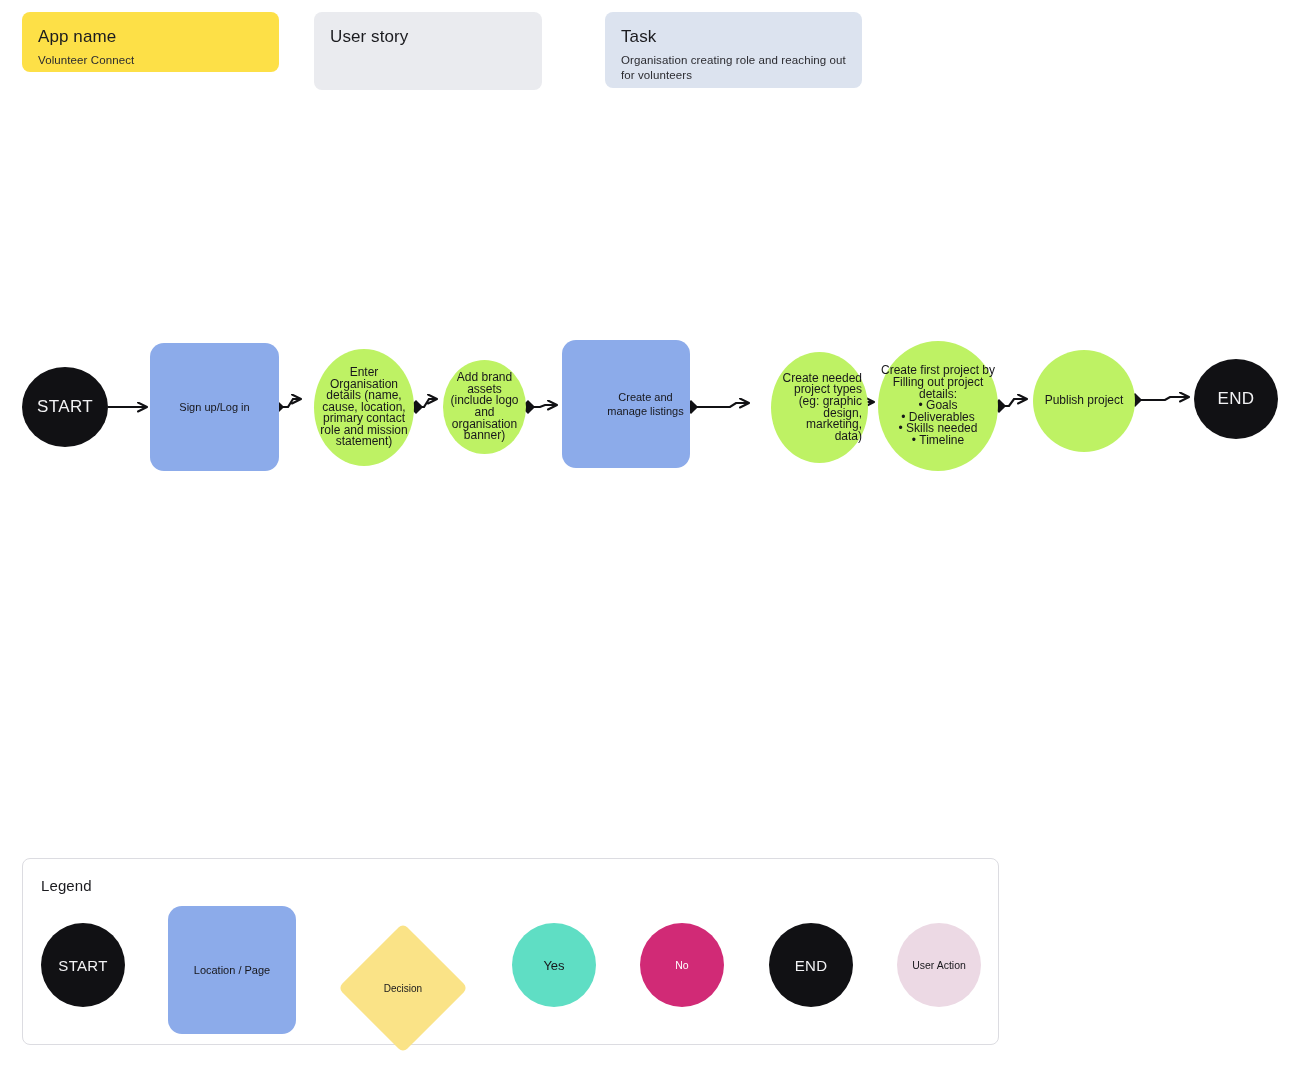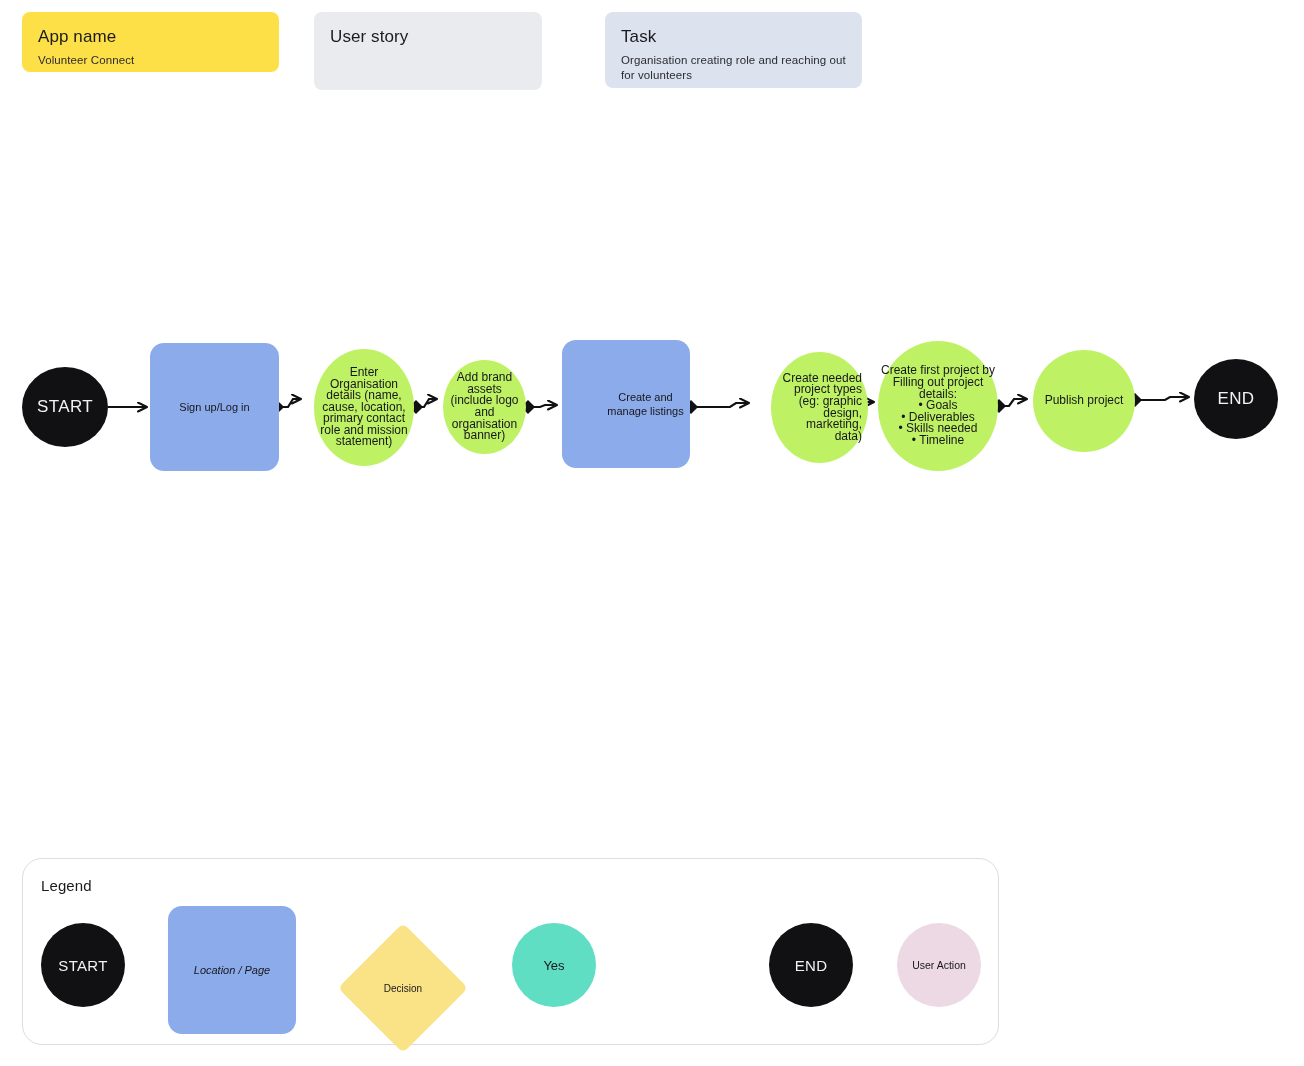--- a/index.html
+++ b/index.html
@@ -109,21 +109,21 @@
   }
 
   
   #legend {
     position: absolute;
     left: 22px;
     top: 858px;
     width: 977px;
     height: 187px;
     border: 1px solid #dcdce1;
-    border-radius: 20px;
+    border-radius: 8px;
     background: #ffffff;
     box-sizing: border-box;
   }
   #legend-title {
     position: absolute;
     left: 18px;
     top: 18px;
     font-size: 15px;
     color: #1b1b1f;
     letter-spacing: .1px;
@@ -146,21 +146,20 @@
   .lg-start {
     left: 18px;  top: 22px; width: 84px; height: 84px;
     background: #111114; border-radius: 50%;
     color: #f2f2f4; font-size: 15px; letter-spacing: .3px;
   }
   .lg-page {
     left: 145px; top: 40px; width: 128px; height: 128px;
     background: #8cabea; border-radius: 14px;
     color: #17171b; font-size: 11px;
     margin-top: -35px;
-    font-style: italic;
   }
   .lg-decision-wrap {
     left: 315px; top: 22px; width: 130px; height: 130px;
   }
   .lg-decision {
     width: 92px; height: 92px;
     background: #fae387;
     transform: rotate(45deg);
     border-radius: 6px;
     position: absolute;
@@ -317,20 +316,23 @@
 
     <div class="legend-item lg-decision-wrap">
       <div class="lg-decision"></div>
       <div class="lg-decision-text">Decision</div>
     </div>
 
     <div class="legend-item lg-yes">
       <span>Yes</span>
     </div>
 
+    <div class="legend-item lg-no">
+      <span>No</span>
+    </div>
 
     <div class="legend-item lg-end">
       <span>END</span>
     </div>
 
     <div class="legend-item lg-action">
       <span>User Action</span>
     </div>
 
   </div>

